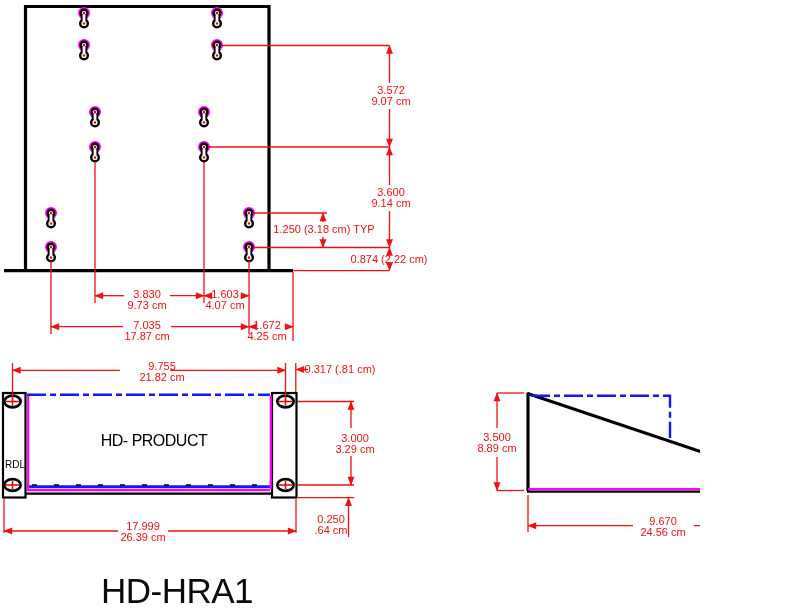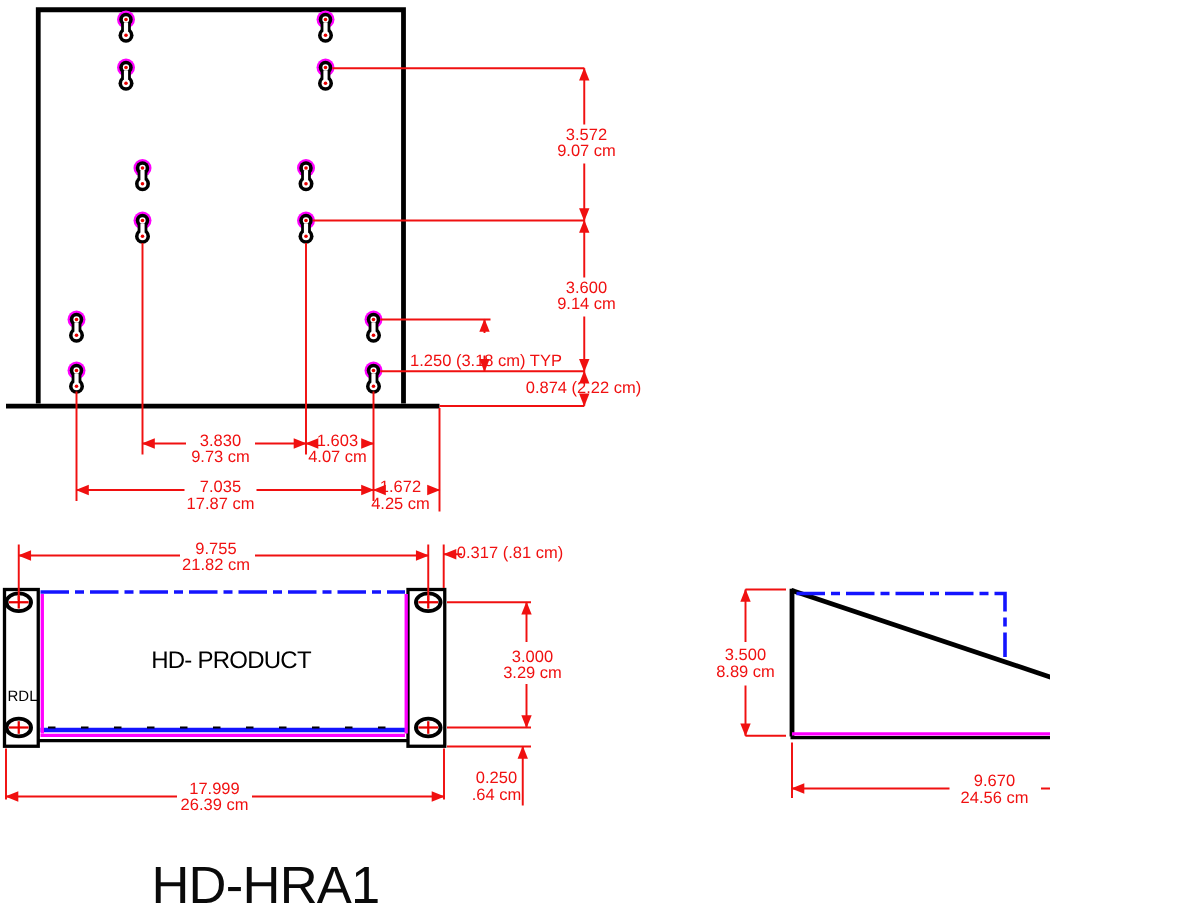--- a/index.html
+++ b/index.html
@@ -160,21 +160,21 @@
 </svg>
 
   <div class="lbl" style="left:391px;top:85px">
     <span>3.572</span>
       <span>9.07 cm</span>
     </div>
   <div class="lbl" style="left:391px;top:187px">
     <span>3.600</span>
       <span>9.14 cm</span>
     </div>
-  <div class="lbl" style="left:324px;top:236px">
+  <div class="lbl" style="left:324px;top:224px">
     <span>1.250 (3.18 cm) TYP</span>
     </div>
   <div class="lbl" style="left:389px;top:254px">
     <span>0.874 (2.22 cm)</span>
     </div>
   <div class="lbl" style="left:147px;top:289px">
     <span>3.830</span>
       <span>9.73 cm</span>
     </div>
   <div class="lbl" style="left:225px;top:289px">
@@ -183,21 +183,21 @@
     </div>
   <div class="lbl" style="left:147px;top:320px">
     <span>7.035</span>
       <span>17.87 cm</span>
     </div>
   <div class="lbl" style="left:267px;top:320px">
     <span>1.672</span>
       <span>4.25 cm</span>
     </div>
 
-  <div class="lbl" style="left:144px;top:361px">
+  <div class="lbl" style="left:162px;top:361px">
     <span>9.755</span>
       <span>21.82 cm</span>
     </div>
   <div class="lbl" style="left:340px;top:364px">
     <span>0.317 (.81 cm)</span>
     </div>
   <div class="lbl" style="left:355px;top:433px">
     <span>3.000</span>
       <span>3.29 cm</span>
     </div>

